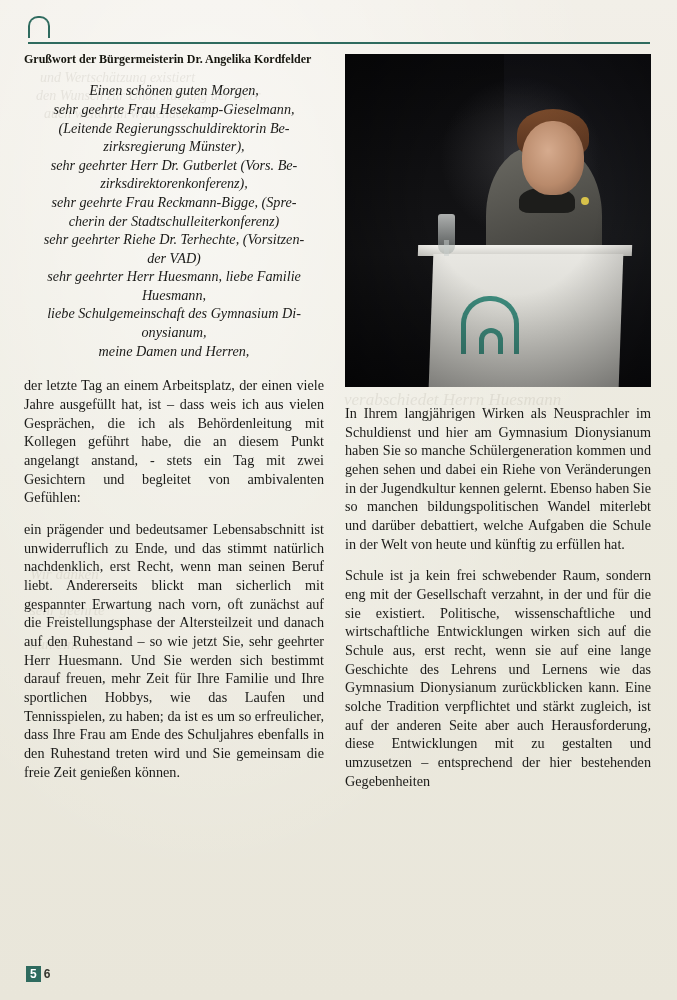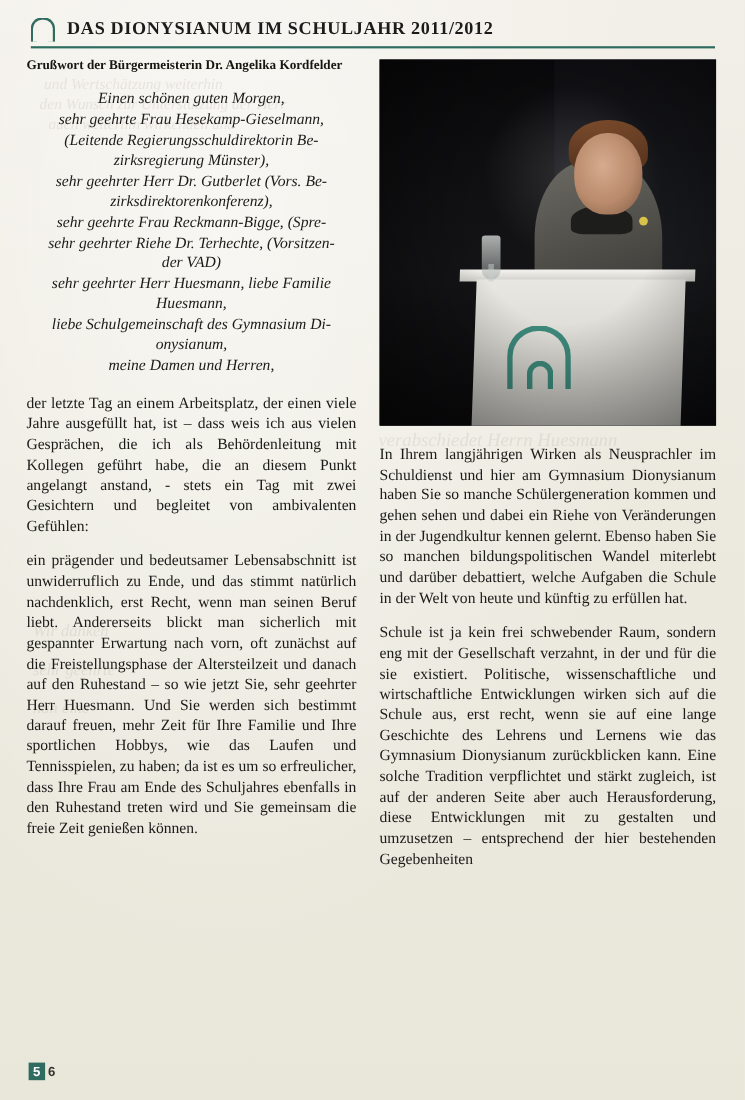--- a/index.html
+++ b/index.html
@@ -265,37 +265,36 @@
     margin-left: 1px;
     padding: 2px 2px;
     line-height: 1;
   }
 </style>
 </head>
 <body>
 
 <div class="page">
 
-  <div class="ghost" style="left:40px; top:70px; font-size:14px;">und Wertschätzung weiterhin</div>
+  <div class="ghost" style="left:40px; top:70px; font-size:14px;">und Wertschätzung existiert</div>
   <div class="ghost" style="left:36px; top:88px; font-size:14px;">den Wunsch zur Unterstützung der Herr</div>
   <div class="ghost" style="left:44px; top:106px; font-size:14px;">auch weiterhin wirkenden und</div>
   <div class="ghost" style="left:360px; top:262px; font-size:15px;">Wir danken</div>
   <div class="ghost" style="left:360px; top:284px; font-size:15px;">haus von Ihnen, liebe Frau Hue</div>
   <div class="ghost" style="left:360px; top:304px; font-size:15px;">gratuliere Ihnen und Ihr</div>
   <div class="ghost" style="left:360px; top:324px; font-size:15px;">der Gelegenheit, Ihnen</div>
   <div class="ghost" style="left:360px; top:344px; font-size:15px;">ben in der Schulgeme</div>
   <div class="ghost" style="left:352px; top:366px; font-size:17px;">Sie und Ihre Familie</div>
   <div class="ghost" style="left:344px; top:390px; font-size:17px;">verabschiedet Herrn Huesmann</div>
   <div class="ghost" style="left:30px; top:566px; font-size:15px;">Wir danken</div>
   <div class="ghost" style="left:30px; top:602px; font-size:15px;">sehr geehrte</div>
   <div class="ghost" style="left:30px; top:636px; font-size:15px;">nun eine</div>
 
   <div class="header">
     <div class="header-mark"></div>
-    <div class="header-title">Das Dionysianum im Schuljahr 2011/2012</div>
     <div class="header-rule"></div>
   </div>
 
   <div class="photo">
     <div class="ph-wallL"></div>
     <div class="ph-wallR"></div>
     <div class="ph-glow"></div>
     <div class="ph-body"></div>
     <div class="ph-collar"></div>
     <div class="ph-hair"></div>
@@ -312,20 +311,21 @@
     <h1 class="article-title">Grußwort der Bürgermeisterin Dr. Angelika Kordfelder</h1>
 
     <div class="salutation">
       <div>Einen schönen guten Morgen,</div>
       <div>sehr geehrte Frau Hesekamp-Gieselmann,</div>
       <div>(Leitende Regierungsschuldirektorin Be-</div>
       <div>zirksregierung Münster),</div>
       <div>sehr geehrter Herr Dr. Gutberlet (Vors. Be-</div>
       <div>zirksdirektorenkonferenz),</div>
       <div>sehr geehrte Frau Reckmann-Bigge, (Spre-</div>
+      <div>cherin der Stadtschulleiterkonferenz)</div>
       <div>sehr geehrter Riehe Dr. Terhechte, (Vorsitzen-</div>
       <div>der VAD)</div>
       <div>sehr geehrter Herr Huesmann, liebe Familie</div>
       <div>Huesmann,</div>
       <div>liebe Schulgemeinschaft des Gymnasium Di-</div>
       <div>onysianum,</div>
       <div>meine Damen und Herren,</div>
     </div>
 
     <p class="body">der letzte Tag an einem Arbeitsplatz, der einen viele Jahre ausgefüllt hat, ist – dass weis ich aus vielen Gesprächen, die ich als Behördenleitung mit Kollegen geführt habe, die an diesem Punkt angelangt anstand, - stets ein Tag mit zwei Gesichtern und begleitet von ambivalenten Gefühlen:</p>

